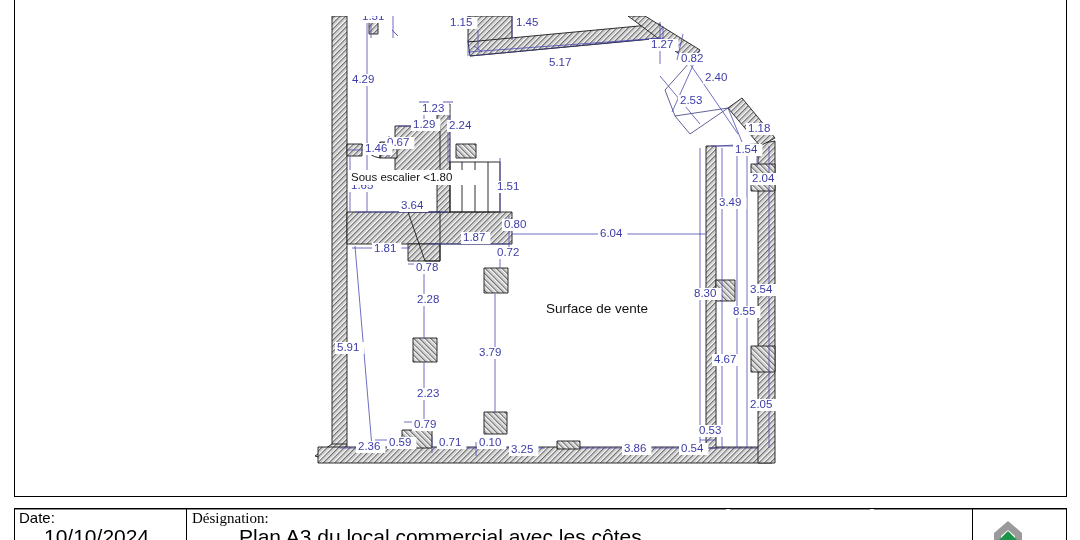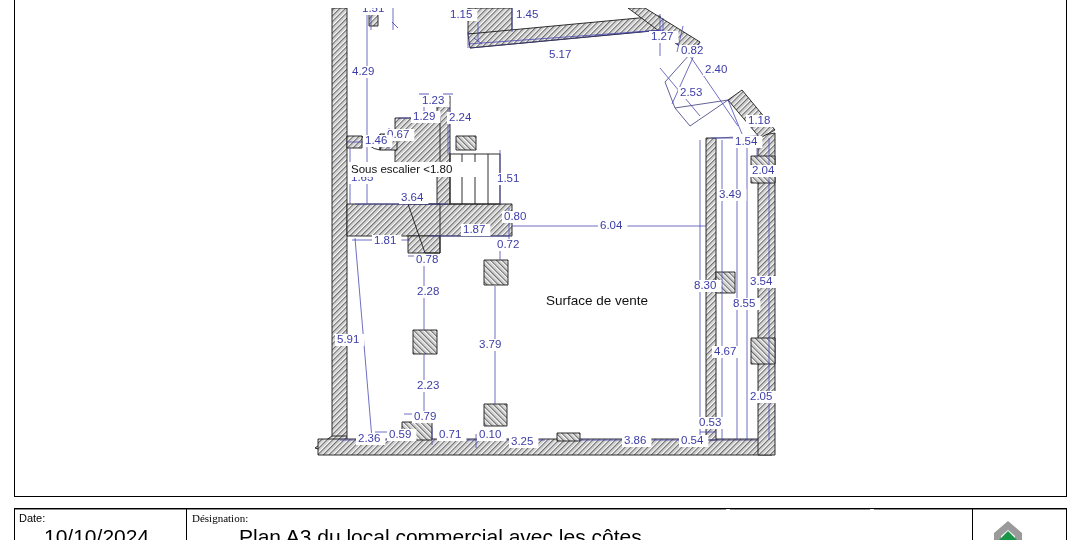--- a/index.html
+++ b/index.html
@@ -16,29 +16,29 @@
   .frame-bottom{position:absolute;left:14px;top:496px;width:1053px;height:1px;background:#000;}
 
   
   #titleblock{position:absolute;left:14px;top:508px;width:1053px;height:32px;}
   .tb-line-top{position:absolute;left:0;top:0;width:1053px;height:1px;background:#000;}
   .tb-vline{position:absolute;top:0;width:1px;height:32px;background:#000;}
   .tb-vl-0{left:0;}
   .tb-vl-1{left:172px;}
   .tb-vl-2{left:958px;}
   .tb-vl-3{left:1052px;}
-  .tb-cap{position:absolute;font-size:11px;color:#000;line-height:12px;white-space:nowrap;}
+  .tb-cap{position:absolute;font-size:15px;color:#000;line-height:12px;white-space:nowrap;}
   .tb-val{position:absolute;font-size:21px;color:#000;line-height:22px;white-space:nowrap;font-weight:400;}
   .tb-seg{position:absolute;top:1px;height:1px;background:#888;}
 
   
   #logo{position:absolute;left:990px;top:520px;width:42px;height:20px;overflow:hidden;}
 
   
-  #plan{position:absolute;left:0;top:8px;width:1080px;height:497px;}
+  #plan{position:absolute;left:0;top:16px;width:1080px;height:497px;}
   svg{display:block;}
   .dimtxt{fill:#3c3ca8;font-family:"Liberation Sans","DejaVu Sans",sans-serif;font-size:11.5px;}
   .roomlbl{fill:#111;font-family:"Liberation Sans","DejaVu Sans",sans-serif;font-size:13.5px;}
   .notelbl{fill:#111;font-family:"Liberation Sans","DejaVu Sans",sans-serif;font-size:11.5px;}
 </style>
 </head>
 <body>
 
 <div id="sheet">
 

